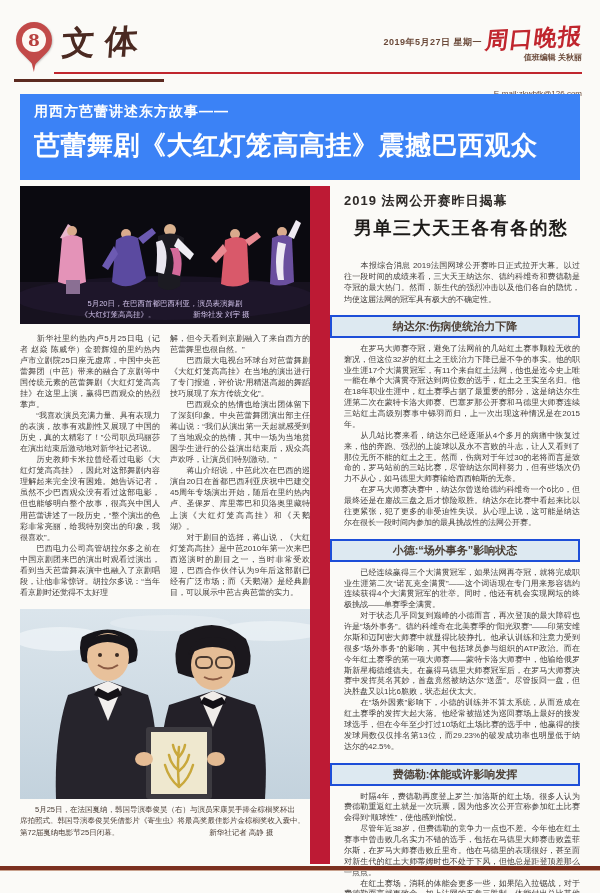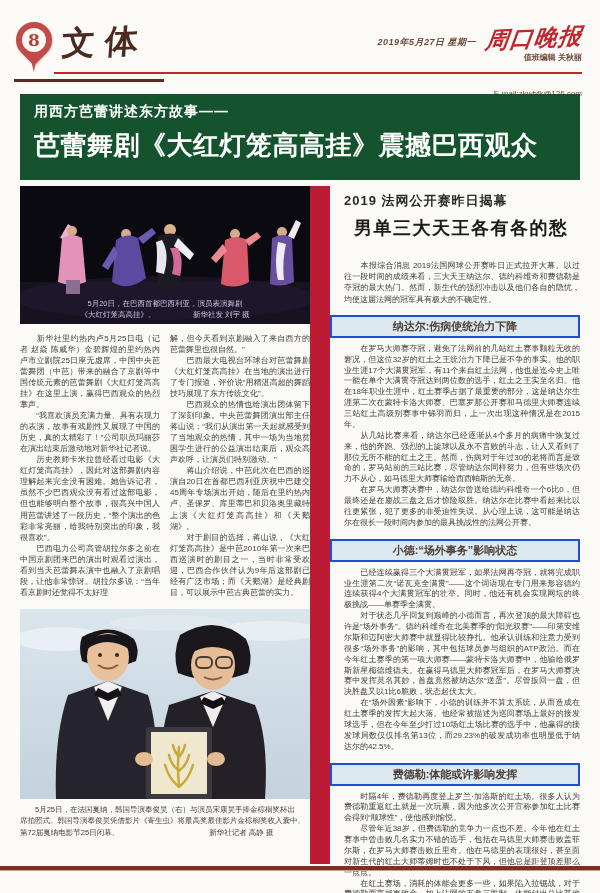--- a/index.html
+++ b/index.html
@@ -30,38 +30,38 @@
     font-family:"DejaVu Serif",serif;font-size:17px;font-weight:bold;color:#b8403e;
   }
   .section-title{
     position:absolute;left:62px;top:2px;
     font-family:"DejaVu Serif",serif;
     font-size:33px;font-weight:bold;color:#4b2a22;
     transform:skewX(-6deg) rotate(-2deg);
     letter-spacing:10px;
   }
   .mast-right{position:absolute;right:18px;top:8px;text-align:right;}
-  .mast-row{display:flex;align-items:flex-end;justify-content:flex-end;gap:10px;font-style:italic;}
+  .mast-row{display:flex;align-items:flex-end;justify-content:flex-end;gap:4px;}
   .issue-date{font-size:9px;color:#6b4a3a;font-weight:bold;letter-spacing:.5px;}
   .paper-logo{
     font-family:"DejaVu Serif",serif;
     font-size:23px;font-weight:bold;color:#c0262e;
     transform:skewX(-10deg) rotate(-3deg);
     letter-spacing:1px;line-height:1;
   }
   .mast-row2{display:flex;justify-content:flex-end;gap:26px;margin-top:3px;flex-direction:column;}
   .editor-line{font-size:8px;color:#6b4a3a;font-weight:bold;}
   .email-line{font-size:8px;color:#6b4a3a;}
   .header-rule{position:absolute;left:54px;top:72px;width:528px;height:2px;background:#c0262e;}
   .header-rule2{position:absolute;left:14px;top:79px;width:150px;height:3px;background:#5c2a20;}
 
   
   .banner{
     position:absolute;left:20px;top:94px;width:560px;height:86px;
-    background:#14532d;color:#ffffff;box-sizing:border-box;
+    background:#3b82f6;color:#ffffff;box-sizing:border-box;
     padding:9px 14px 0 14px;
   }
   .banner .kicker{font-size:14px;font-weight:bold;letter-spacing:1px;}
   .banner h1{
     margin:7px 0 0 0;font-size:26px;font-weight:bold;letter-spacing:.5px;
     font-family:"Liberation Sans","DejaVu Sans",sans-serif;white-space:nowrap;
   }
 
   
   .content{position:absolute;left:20px;top:186px;width:560px;height:678px;display:flex;}

